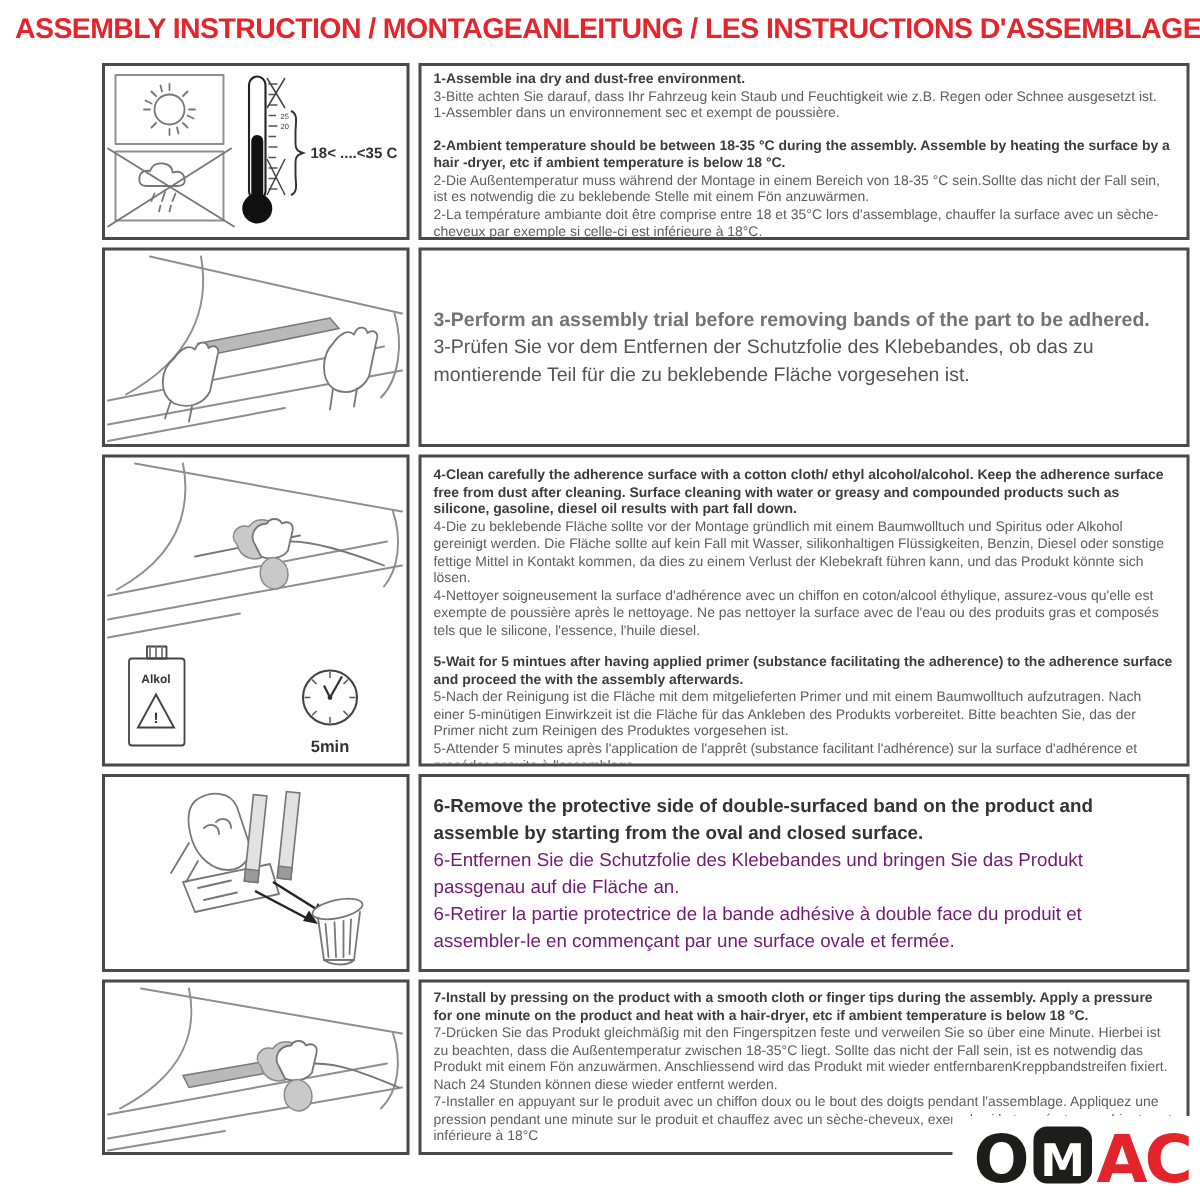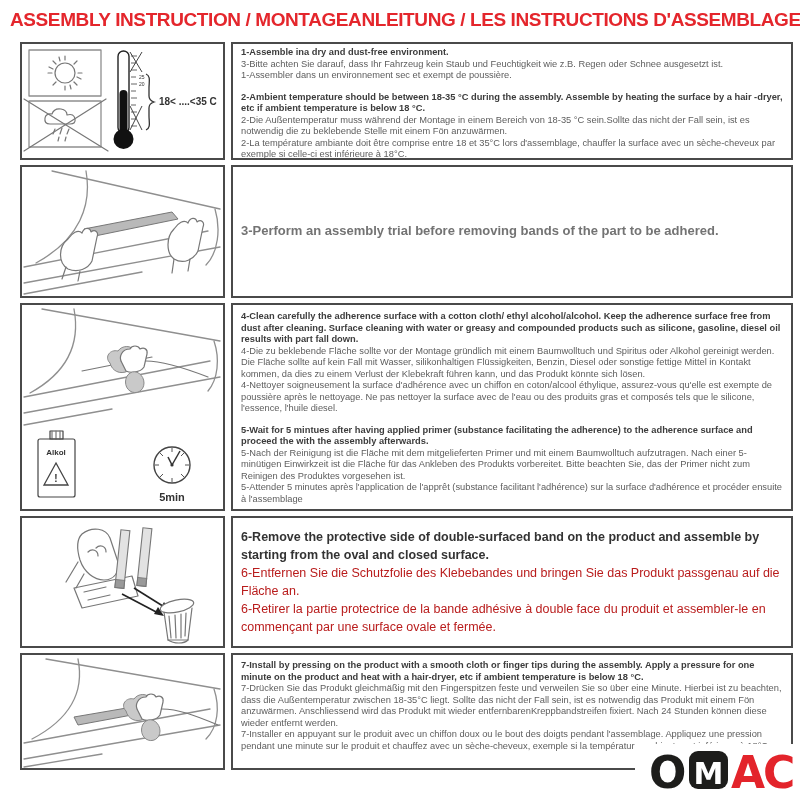--- a/index.html
+++ b/index.html
@@ -13,33 +13,33 @@
     margin:9px 10px 7px 10px;text-align:center;
     font-size:19px;font-weight:800;letter-spacing:-0.4px;
     color:#e4262c;white-space:nowrap;
   }
   .grid{
     position:absolute;left:20px;top:42px;width:773px;
     display:flex;flex-direction:column;gap:5px;
   }
   .row{display:flex;gap:6px;}
   .cell{border:2px solid #4a4a4a;background:#fff;box-sizing:border-box;}
-  .art-cell{width:205px;flex:0 0 205px;overflow:hidden;}
+  .art-cell{width:205px;flex:0 0 205px;overflow:hidden;margin-left:48px;}
   .txt-cell{flex:1;overflow:hidden;padding:3px 8px;}
   .center{display:flex;flex-direction:column;justify-content:center;}
   .r1{height:118px;} .r2{height:133px;} .r3{height:208px;} .r4{height:132px;} .r5{height:117px;}
 
   .item{margin:0 0 10px 0;}
   .item:last-child{margin-bottom:0;}
   p{margin:0;}
   .small p{font-size:9.3px;line-height:1.24;color:#5d5d5d;}
   .small p.en{font-weight:bold;color:#3c3c3c;}
   .big p{font-size:13px;line-height:1.4;color:#545454;}
   .big p.en{font-weight:bold;color:#737373;}
-  .med p{font-size:12.5px;line-height:1.45;color:#b91c1c;}
+  .med p{font-size:12.5px;line-height:1.45;color:#701a75;}
   .med p.en{font-weight:bold;color:#333;}
 
   svg{display:block;}
   .ln{stroke:#8f8f8f;fill:none;stroke-width:1.3;stroke-linecap:round;stroke-linejoin:round;}
   .ln2{stroke:#777;fill:none;stroke-width:1.2;stroke-linecap:round;stroke-linejoin:round;}
   .dark{stroke:#444;}
   .fillgrey{fill:#b9b9b9;stroke:#777;stroke-width:1;}
   .fillcloth{fill:#c9c9c9;stroke:#8a8a8a;stroke-width:1;}
   .hand{fill:#ffffff;stroke:#777;stroke-width:1.2;stroke-linejoin:round;}
   .tinytxt{font-family:"Liberation Sans",sans-serif;fill:#333;}
@@ -150,20 +150,21 @@
           </g>
           <g>
             <path class="hand" d="M152,92 C144,86 144,70 152,62 C156,56 162,52 166,56 C168,50 174,50 175,55 C179,52 183,55 181,60 L176,84 C172,92 162,98 152,92 Z"></path>
             <path class="ln2" d="M152,92 L150,106 M168,92 L166,104"></path>
           </g>
         </svg>
       </div>
       <div class="cell txt-cell r2 big center">
         <div class="item">
           <p class="en">3-Perform an assembly trial before removing bands of the part to be adhered.</p>
+          <p class="de">3-Prüfen Sie vor dem Entfernen der Schutzfolie des Klebebandes, ob das zu montierende Teil für die zu beklebende Fläche vorgesehen ist.</p>
         </div>
       </div>
     </div>
 
     <div class="row">
       <div class="cell art-cell r3">
         <svg width="201" height="204" viewBox="0 0 201 204">
           <path class="ln" d="M20,4 L198,36"></path>
           <path class="ln" d="M52,4 C58,36 48,66 8,88"></path>
           <path class="ln" d="M192,36 C198,54 196,74 186,86"></path>

